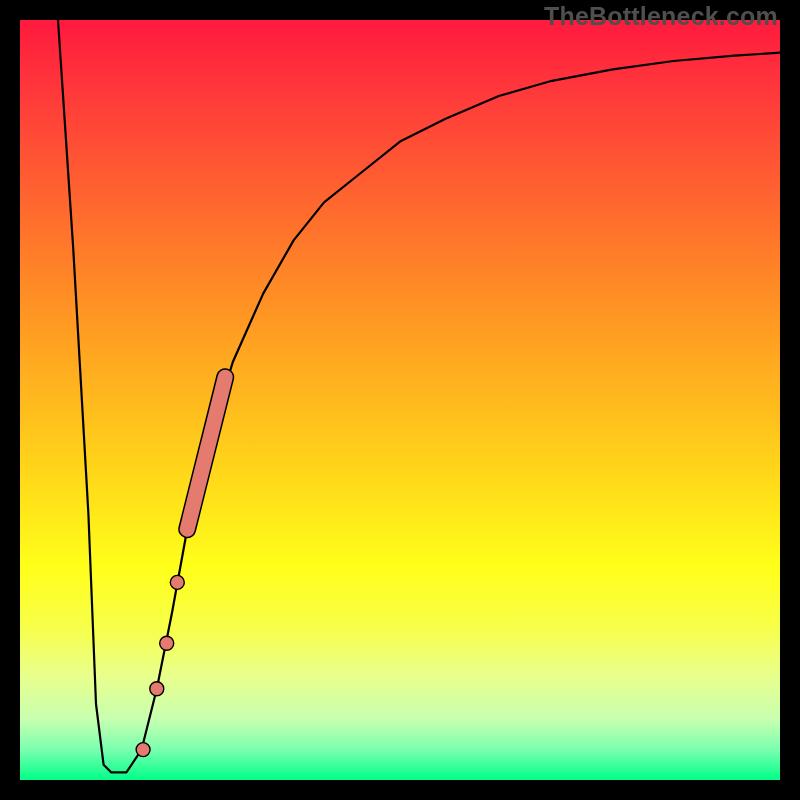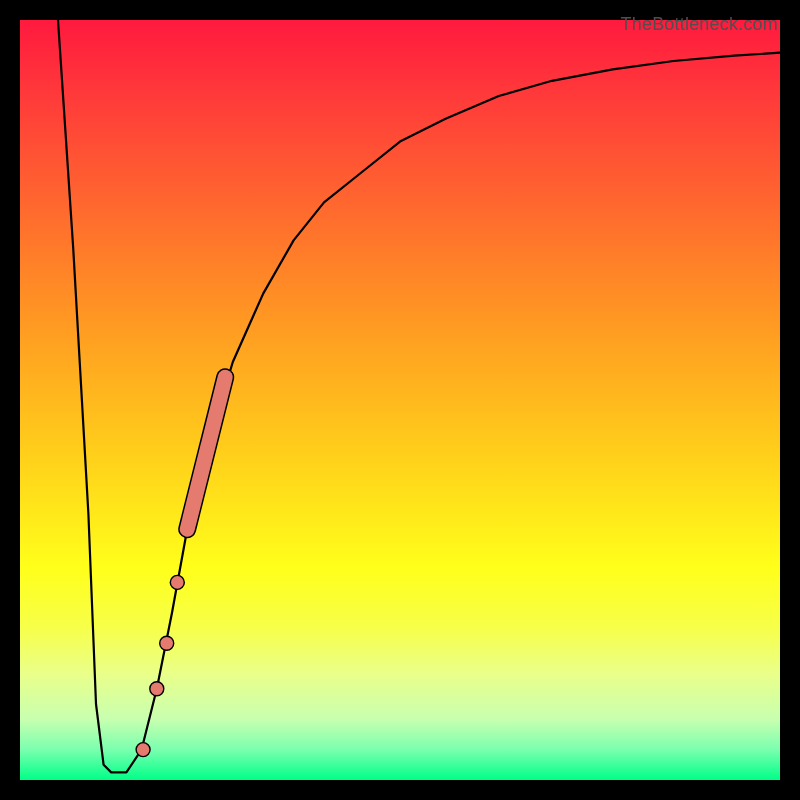--- a/index.html
+++ b/index.html
@@ -41,25 +41,24 @@
       #c8ffb0 92%,
       #7affaf 96%,
       #00ff88 100%
     );
   }
   .watermark {
     position: absolute;
     top: 2px;
     right: 22px;
     color: #4f4f4f;
-    font-size: 18px;
-    font-weight: 400;
+    font-size: 25px;
+    font-weight: 700;
     letter-spacing: 0.2px;
     user-select: none;
-    margin-top: 12px;
   }
   svg.curve {
     position: absolute;
     left: 0; top: 0;
     width: 760px; height: 760px;
     overflow: visible;
   }
   .line {
     fill: none;
     stroke: #000;

